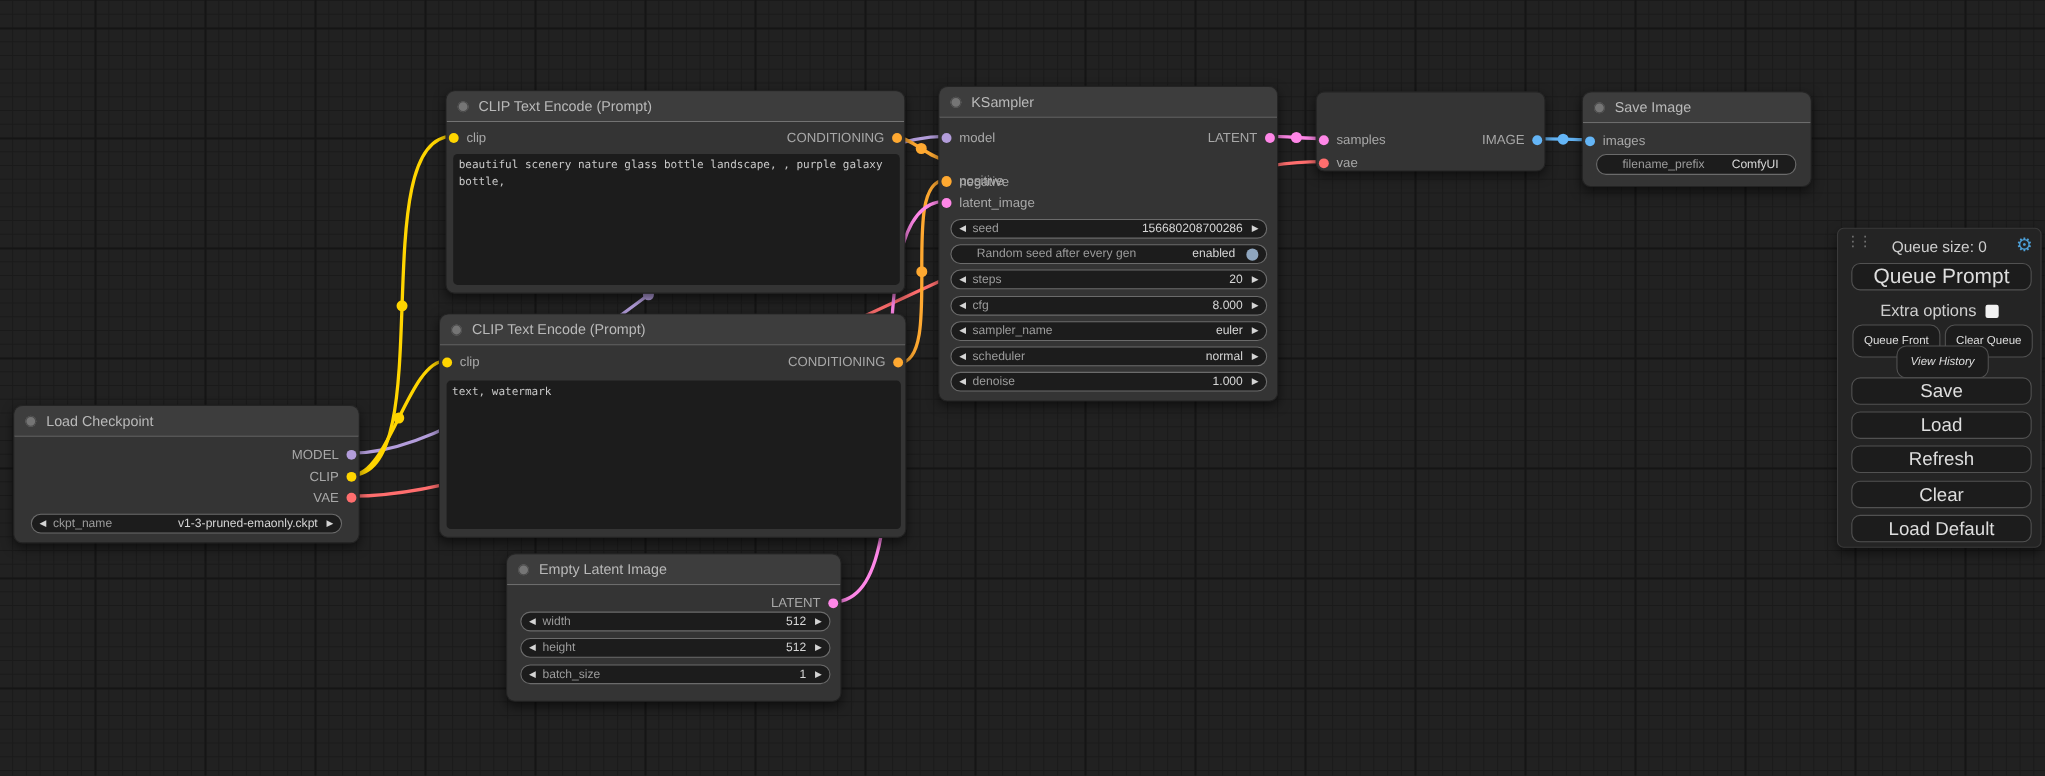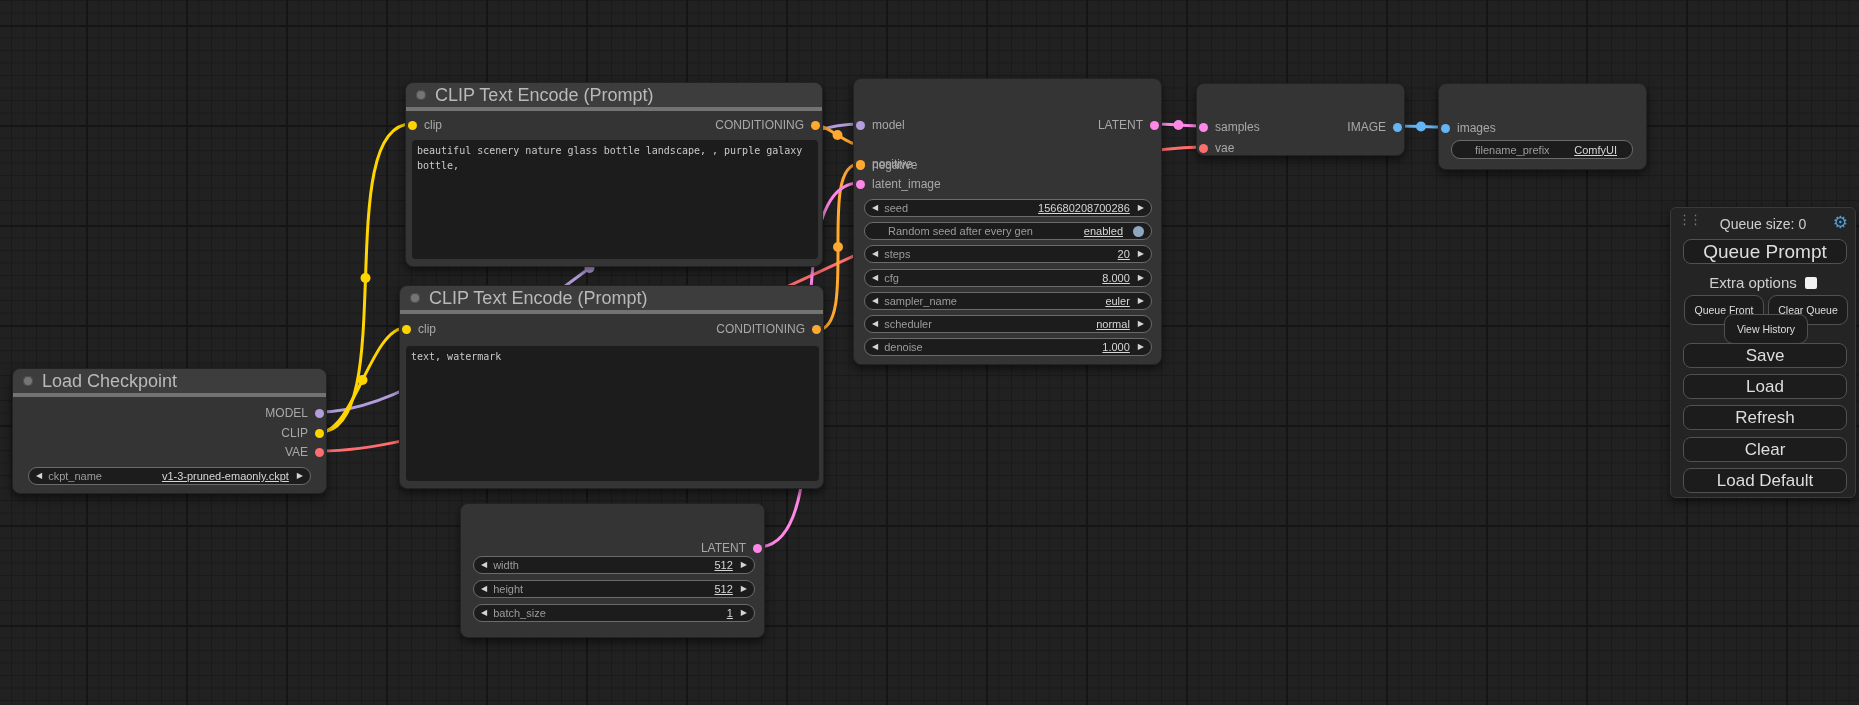--- a/index.html
+++ b/index.html
@@ -21,24 +21,24 @@
     position: absolute; z-index: 2;
     background: #343434;
     border: 1px solid #232323;
     border-radius: 8px;
     box-shadow: 0 4px 10px rgba(0,0,0,.55);
   }
   .node-title {
     height: 28px;
     background: #3d3d3d;
     border-radius: 8px 8px 0 0;
-    border-bottom: 4px solid #737373;
+    border-bottom: 1px solid #737373;
     display: flex; align-items: center;
     padding-left: 10px;
-    color: #b9b9b9; font-size: 18px;
+    color: #b9b9b9; font-size: 13px;
   }
   .title-dot {
     width: 10px; height: 10px; border-radius: 50%;
     background: #757575; margin-right: 9px; flex: 0 0 auto;
     box-shadow: inset 0 0 0 1px #4a4a4a;
   }
   .slot {
     position: absolute; height: 18px;
     display: flex; align-items: center;
     color: #a8a8a8; font-size: 12px;
@@ -57,21 +57,21 @@
     border: 1px solid #6b6b6b;
     border-radius: 9px;
     display: flex; align-items: center;
     padding: 0 7px;
     font-size: 11px; color: #9c9c9c;
     cursor: pointer;
   }
   .warr { font-size: 8px; color: #d4d4d4; line-height: 1; }
   .wlabel { margin: 0 6px; white-space: nowrap; }
   .wlabel.centerpad { padding-left: 10px; }
-  .wvalue { flex: 1; text-align: right; color: #d6d6d6; padding-right: 8px; white-space: nowrap; text-decoration: underline; }
+  .wvalue { flex: 1; text-align: right; color: #d6d6d6; padding-right: 8px; white-space: nowrap; }
   .toggle-knob {
     width: 11px; height: 11px; border-radius: 50%;
     background: #8fa6bf; flex: 0 0 auto; margin-left: 2px;
   }
   .prompt-text {
     position: absolute;
     background: #1c1c1c; color: #c9c9c9;
     border: none; outline: none; resize: none;
     border-radius: 4px;
     font-family: "DejaVu Sans Mono", monospace;
@@ -193,20 +193,24 @@
     <span>clip</span>
   </div>
   <div class="slot out" style="top:34px;">
     <span>CONDITIONING</span>
     <span class="dot" style="background:#FFA931"></span>
   </div>
   <textarea class="prompt-text" style="left: 6px; top: 60px; width: 413px; height: 135px;">text, watermark</textarea>
 </div>
 
 <div class="node" style="left:460px;top:503px;width:305px;height:135px;">
+  <div class="node-title">
+    <span class="title-dot"></span>
+    <span>Empty Latent Image</span>
+  </div>
   <div class="slot out" style="top:35px;">
     <span>LATENT</span>
     <span class="dot" style="background:#FF87E8"></span>
   </div>
   <div class="widget" style="left:12px;top:52px;width:282px;">
     <span class="warr">◀</span>
     <span class="wlabel">width</span>
     <span class="wvalue">512</span>
     <span class="warr">▶</span>
   </div>
@@ -218,20 +222,24 @@
   </div>
   <div class="widget" style="left:12px;top:100px;width:282px;">
     <span class="warr">◀</span>
     <span class="wlabel">batch_size</span>
     <span class="wvalue">1</span>
     <span class="warr">▶</span>
   </div>
 </div>
 
 <div class="node" style="left:853px;top:78px;width:309px;height:287px;">
+  <div class="node-title">
+    <span class="title-dot"></span>
+    <span>KSampler</span>
+  </div>
   <div class="slot in" style="top:37px;">
     <span class="dot" style="background:#B39DDB"></span>
     <span>model</span>
   </div>
   <div class="slot in" style="top:58px;margin-top:18px;">
     <span class="dot" style="background:#FFA931"></span>
     <span>positive</span>
   </div>
   <div class="slot in" style="top:77px;">
     <span class="dot" style="background:#FFA931"></span>
@@ -298,20 +306,24 @@
     <span class="dot" style="background:#FF6E6E"></span>
     <span>vae</span>
   </div>
   <div class="slot out" style="top:34px;">
     <span>IMAGE</span>
     <span class="dot" style="background:#64B5F6"></span>
   </div>
 </div>
 
 <div class="node" style="left:1438px;top:83px;width:209px;height:87px;">
+  <div class="node-title">
+    <span class="title-dot"></span>
+    <span>Save Image</span>
+  </div>
   <div class="slot in" style="top:35px;">
     <span class="dot" style="background:#64B5F6"></span>
     <span>images</span>
   </div>
   <div class="widget" style="left:12px;top:56px;width:182px;height:19px;">
     <span class="wlabel centerpad">filename_prefix</span>
     <span class="wvalue">ComfyUI</span>
   </div>
 </div>
 
@@ -322,20 +334,20 @@
 
   <div class="btn big" id="queue-prompt-btn" style="top:31px;">Queue Prompt</div>
 
   <div class="qp-abs" id="extra-options-row">
     <span>Extra options</span>
     <span class="checkbox"></span>
   </div>
 
   <div class="btn small" style="left:13px;top:87px;width:80px;">Queue Front</div>
   <div class="btn small" style="left:97px;top:87px;width:80px;">Clear Queue</div>
-  <div class="btn small" style="left:53px;top:106px;width:84px;">View History</div>
+  <div class="btn small" style="left:53px;top:106px;width:84px;font-style:italic;">View History</div>
 
   <div class="btn big" style="top:135px;">Save</div>
   <div class="btn big" style="top:166px;">Load</div>
   <div class="btn big" style="top:197px;">Refresh</div>
   <div class="btn big" style="top:229px;">Clear</div>
   <div class="btn big" style="top:260px;">Load Default</div>
 </div>
 
 </body></html>

